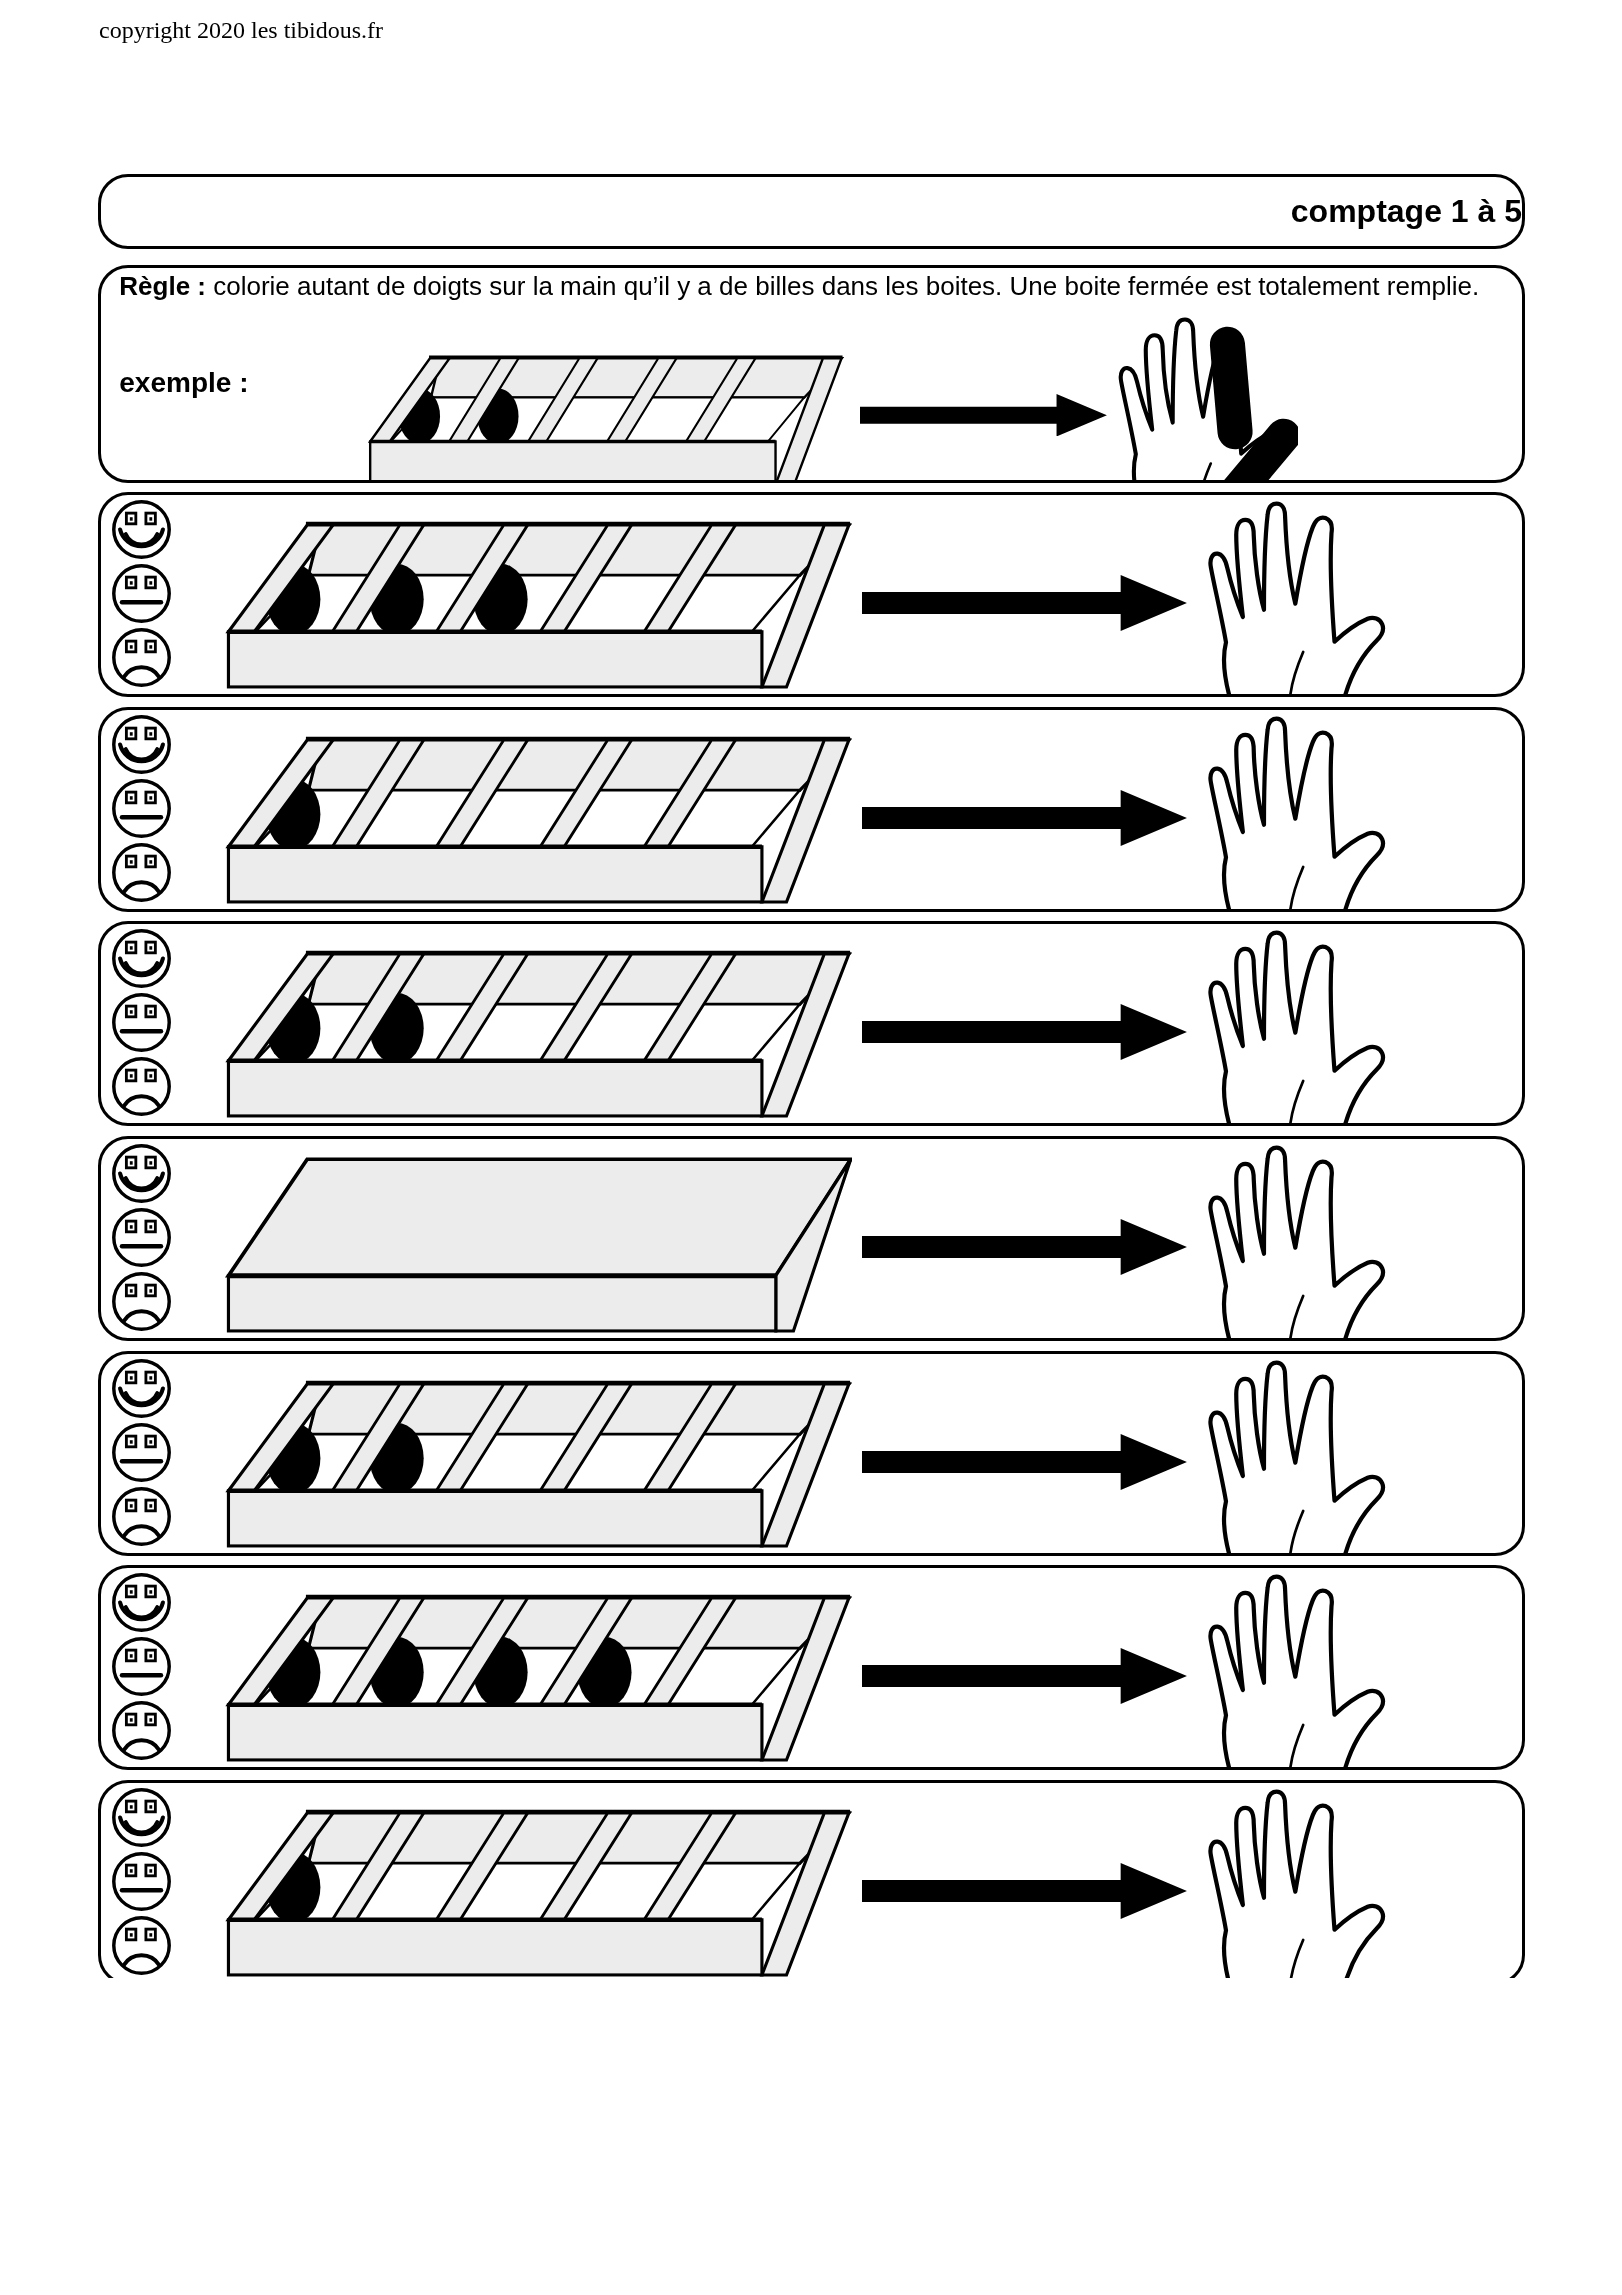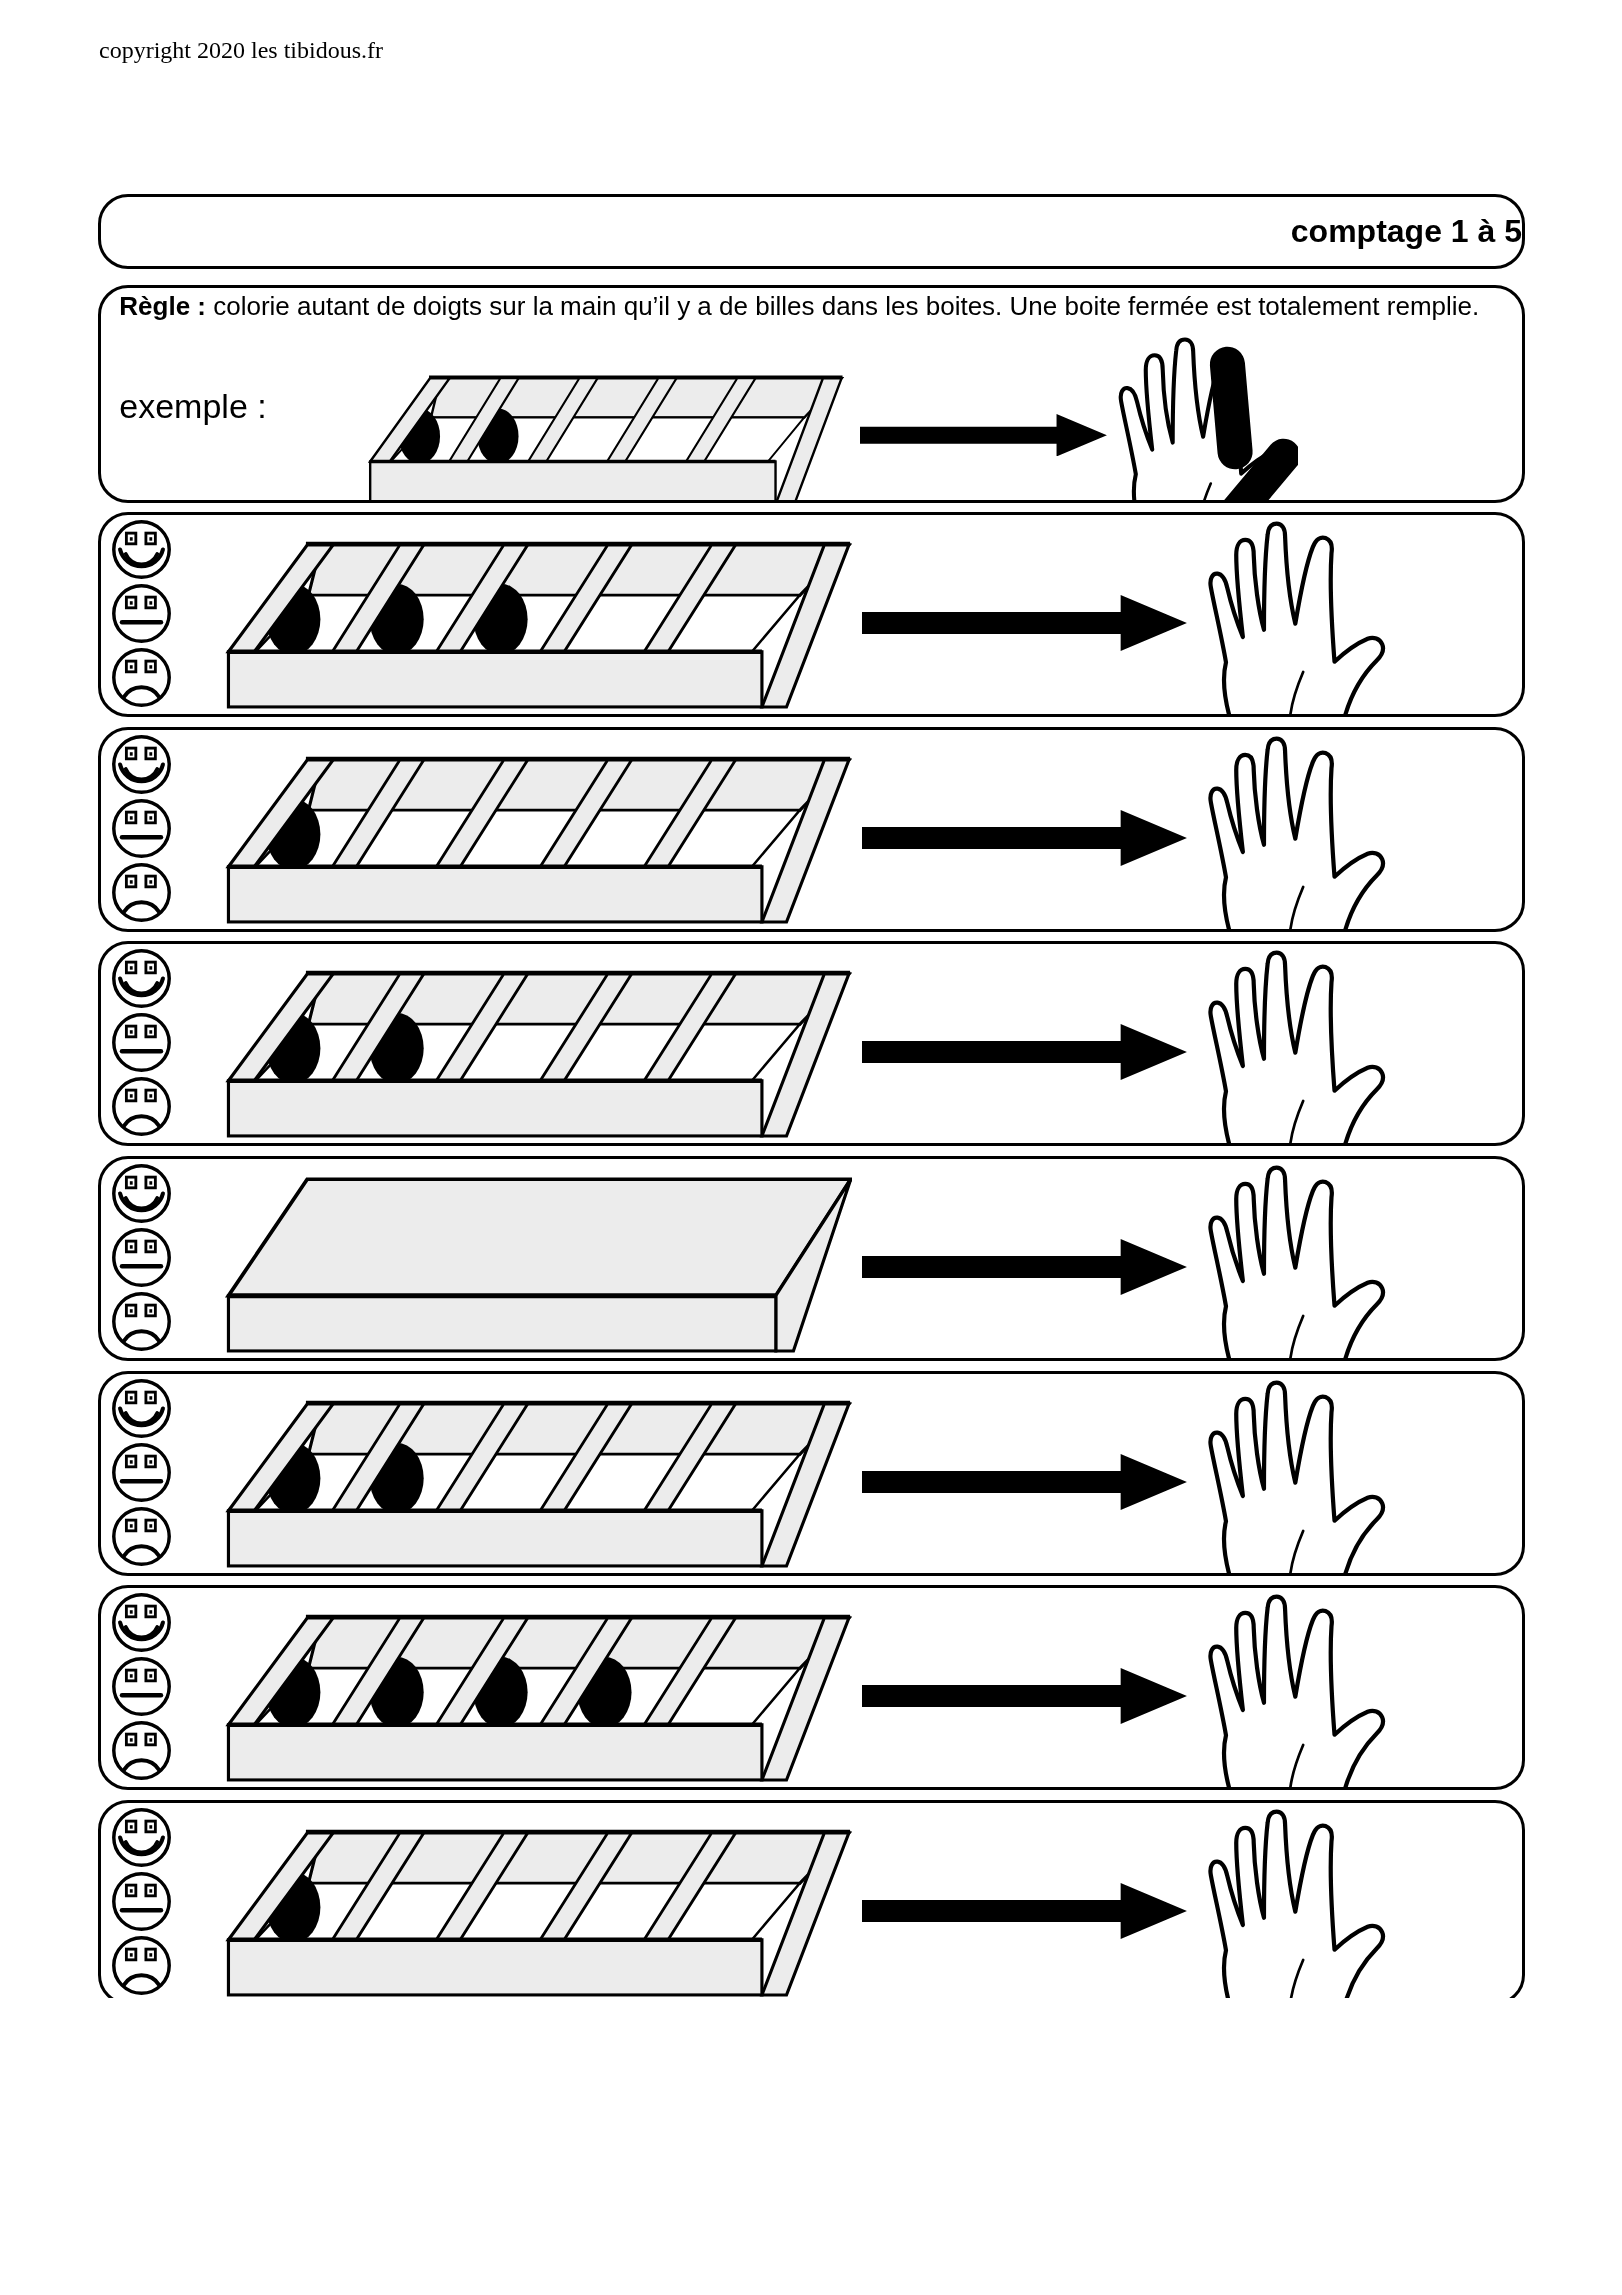--- a/index.html
+++ b/index.html
@@ -1,30 +1,30 @@
 <!DOCTYPE html>
 <html style="font-size:10.5px"><head>
 <meta charset="utf-8">
 <style>
   html,body{margin:0;padding:0;background:#fff;}
   .page{position:relative;width:1623px;height:1978px;background:#fff;
-        font-family:"Liberation Sans",sans-serif;color:#000;overflow:hidden;margin-top:20px;}
+        font-family:"Liberation Sans",sans-serif;color:#000;overflow:hidden;}
   .copyright{position:absolute;left:99px;top:17px;font-family:"Liberation Serif",serif;
              font-size:24px;letter-spacing:0px;}
   .panel{position:absolute;left:98px;width:1427px;border:3.9px solid #000;
          border-radius:30px;box-sizing:border-box;background:#fff;overflow:hidden;}
   .hdr1{top:88px;height:75px;display:flex;align-items:center;}
   .hdr1 .left{position:absolute;left:19.6px;font-size:32px;font-weight:bold;}
   .hdr1 .center{width:100%;text-align:center;font-size:32px;font-weight:bold;}
   .hdr2{top:174px;height:75px;display:flex;align-items:center;justify-content:flex-end;}
   .hdr2 .title{font-size:32px;font-weight:bold;}
   .rulebox{top:265px;height:218px;}
   .ruletext{position:absolute;left:18.3px;top:1px;right:42px;font-size:26px;line-height:1.34;}
   .ruletext b{font-weight:bold;}
-  .example-label{position:absolute;left:18.3px;top:99px;font-size:34px;}
+  .example-label{position:absolute;left:18.3px;top:99px;font-size:28px;font-weight:bold;}
   .exbox{position:absolute;left:262px;top:73px;width:481px;height:136px;}
   .exarrow{position:absolute;left:759px;top:126px;width:247px;height:43px;}
   .exhand{position:absolute;left:995px;top:48px;width:202px;height:162px;}
   .row{height:205px;}
   .smiley-col{position:absolute;left:9.2px;top:3.3px;width:64px;display:flex;
               flex-direction:column;gap:0.7px;}
   .smiley-col svg{width:63px;height:63px;display:block;}
   .marble-box{position:absolute;left:118px;top:7.9px;width:633px;height:187px;}
   .marble-box svg{width:100%;height:100%;display:block;}
   .row-arrow{position:absolute;left:761px;top:80px;width:325px;height:56px;}

